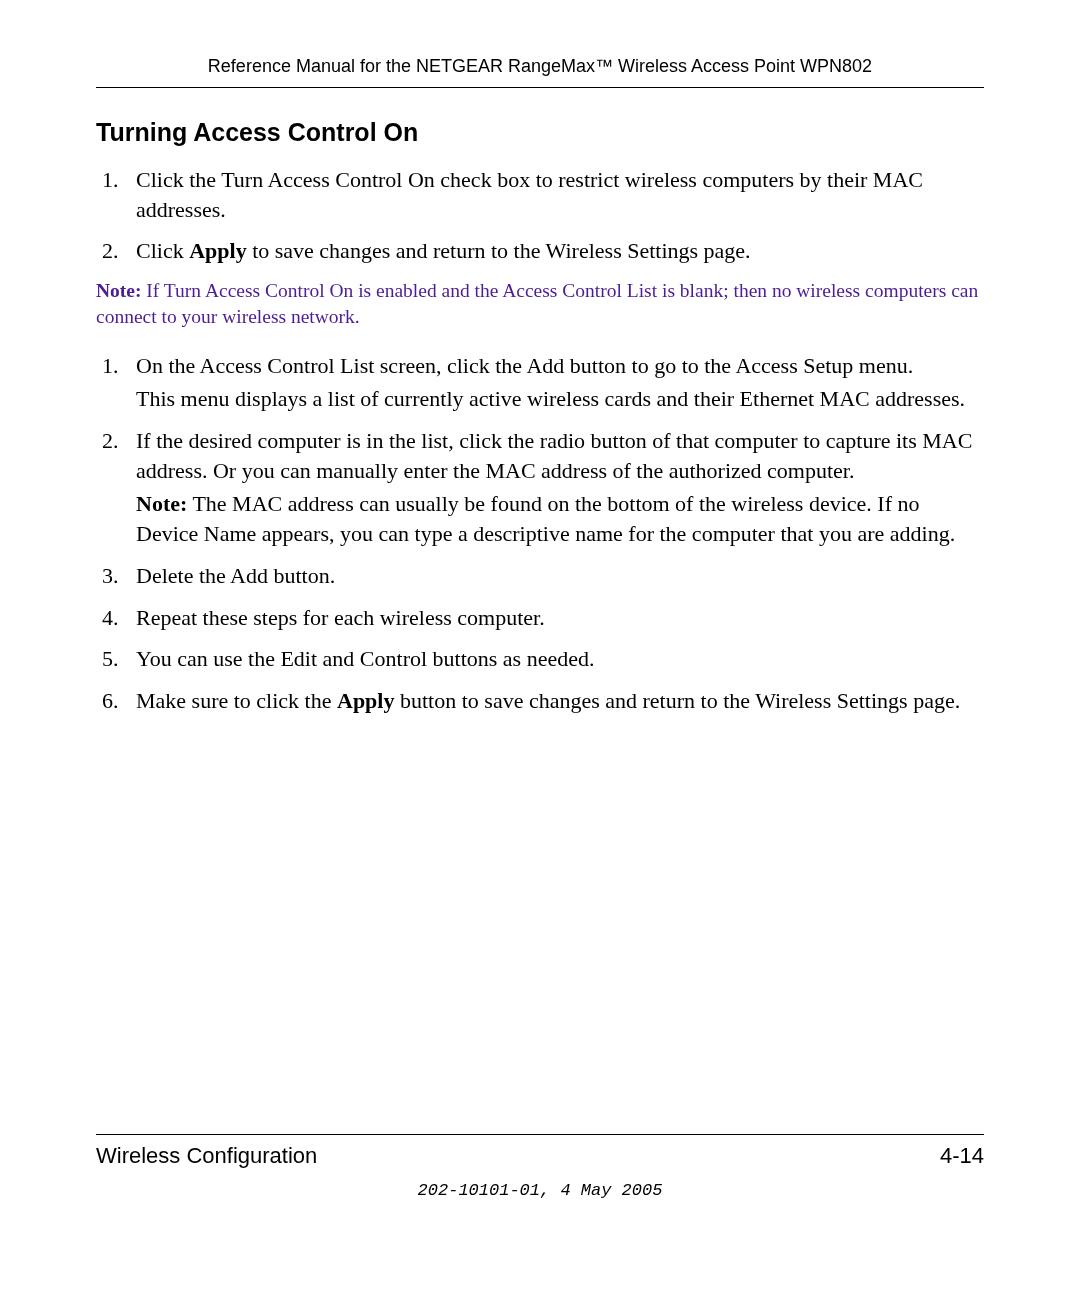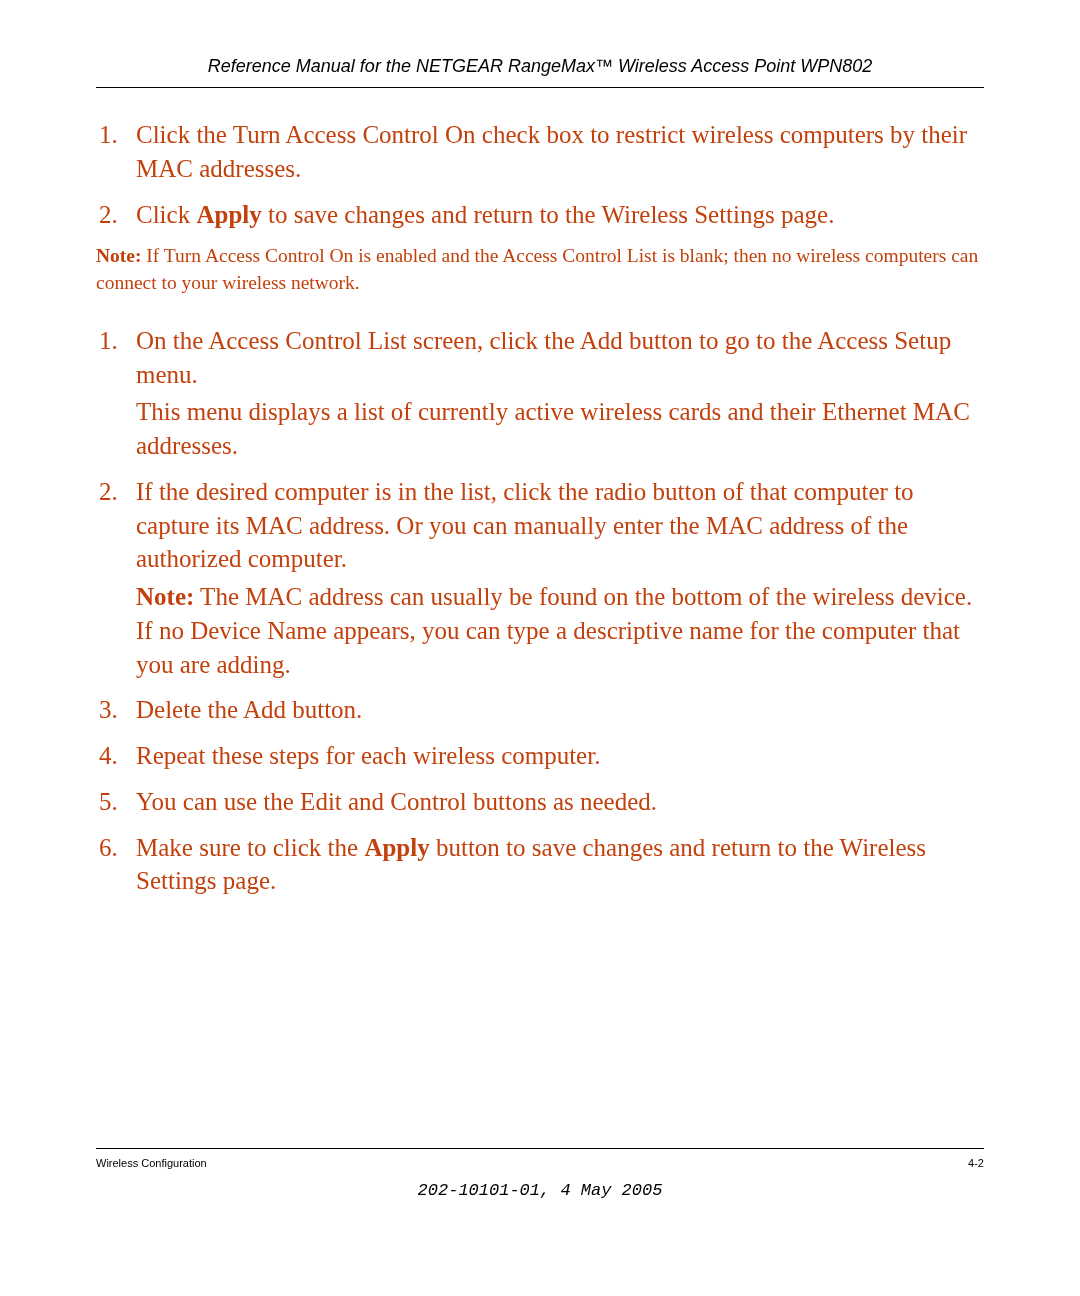--- a/index.html
+++ b/index.html
@@ -14,109 +14,109 @@
     }
     .page {
       padding: 56px 96px 0 96px;
       box-sizing: border-box;
       height: 100%;
       position: relative;
     }
     .header-area {
       text-align: center;
       font-family: Arial, Helvetica, sans-serif;
-      font-style: italic;
       font-size: 18px;
       color: #000;
       padding-bottom: 6px;
     }
     .hr-line {
       border: none;
       border-top: 1.5px solid #000;
       margin: 4px 0 30px 0;
     }
     h2 {
       font-family: Arial, Helvetica, sans-serif;
       font-weight: bold;
       font-size: 25px;
       margin: 0 0 18px 0;
       color: #000;
     }
     .ordered-list {
-      font-size: 25px;
-      color: #c2410c;
+      font-size: 22px;
+      color: #000000;
       padding-left: 28px;
       margin: 0 0 12px 0;
     }
     .ordered-list li {
       margin-bottom: 12px;
       padding-left: 12px;
       line-height: 1.35;
     }
     .ordered-list .sub {
       display: block;
       margin-top: 4px;
     }
     .body-text {
       font-size: 19.5px;
       line-height: 1.35;
-      color: #c2410c;
-      margin: 0 0 28px 0;
+      color: #4c1d95;
+      margin: 0 0 20px 0;
     }
     .footer {
       position: absolute;
       left: 96px;
       right: 96px;
       bottom: 96px;
     }
     .footer-hr {
       border: none;
       border-top: 1.5px solid #000;
       margin: 0 0 8px 0;
     }
     .footer-row {
       display: flex;
       justify-content: space-between;
       font-family: Arial, Helvetica, sans-serif;
-      font-size: 11px;
+      font-size: 22px;
       color: #000;
       text-align: right;
     }
     .footer-meta {
       text-align: center;
       font-family: Liberation Mono, monospace;
       font-style: italic;
       font-size: 17px;
       color: #000;
       margin-top: 12px;
     }
   </style>
 </head>
 <body>
 
 <div class="page">
   <div class="header-area">Reference Manual for the NETGEAR RangeMax™ Wireless Access Point WPN802</div>
   <hr class="hr-line">
 
+  <h2>Turning Access Control On</h2>
   <ol class="ordered-list">
     <li>Click the Turn Access Control On check box to restrict wireless computers by their MAC addresses.</li>
     <li>Click <b>Apply</b> to save changes and return to the Wireless Settings page.</li>
   </ol>
   <p class="body-text"><b>Note:</b> If Turn Access Control On is enabled and the Access Control List is blank; then no wireless computers can connect to your wireless network.</p>
 
   <ol class="ordered-list">
     <li>On the Access Control List screen, click the Add button to go to the Access Setup menu.<span class="sub">This menu displays a list of currently active wireless cards and their Ethernet MAC addresses.</span></li>
     <li>If the desired computer is in the list, click the radio button of that computer to capture its MAC address. Or you can manually enter the MAC address of the authorized computer.<span class="sub"><b>Note:</b> The MAC address can usually be found on the bottom of the wireless device. If no Device Name appears, you can type a descriptive name for the computer that you are adding.</span></li>
     <li>Delete the Add button.</li>
     <li>Repeat these steps for each wireless computer.</li>
     <li>You can use the Edit and Control buttons as needed.</li>
     <li>Make sure to click the <b>Apply</b> button to save changes and return to the Wireless Settings page.</li>
   </ol>
 
   <div class="footer">
     <hr class="footer-hr">
     <div class="footer-row">
       <span>Wireless Configuration</span>
-      <span>4-2</span>
+      <span>4-14</span>
     </div>
     <div class="footer-meta">202-10101-01, 4 May 2005</div>
   </div>
 </div>
 
 </body></html>

